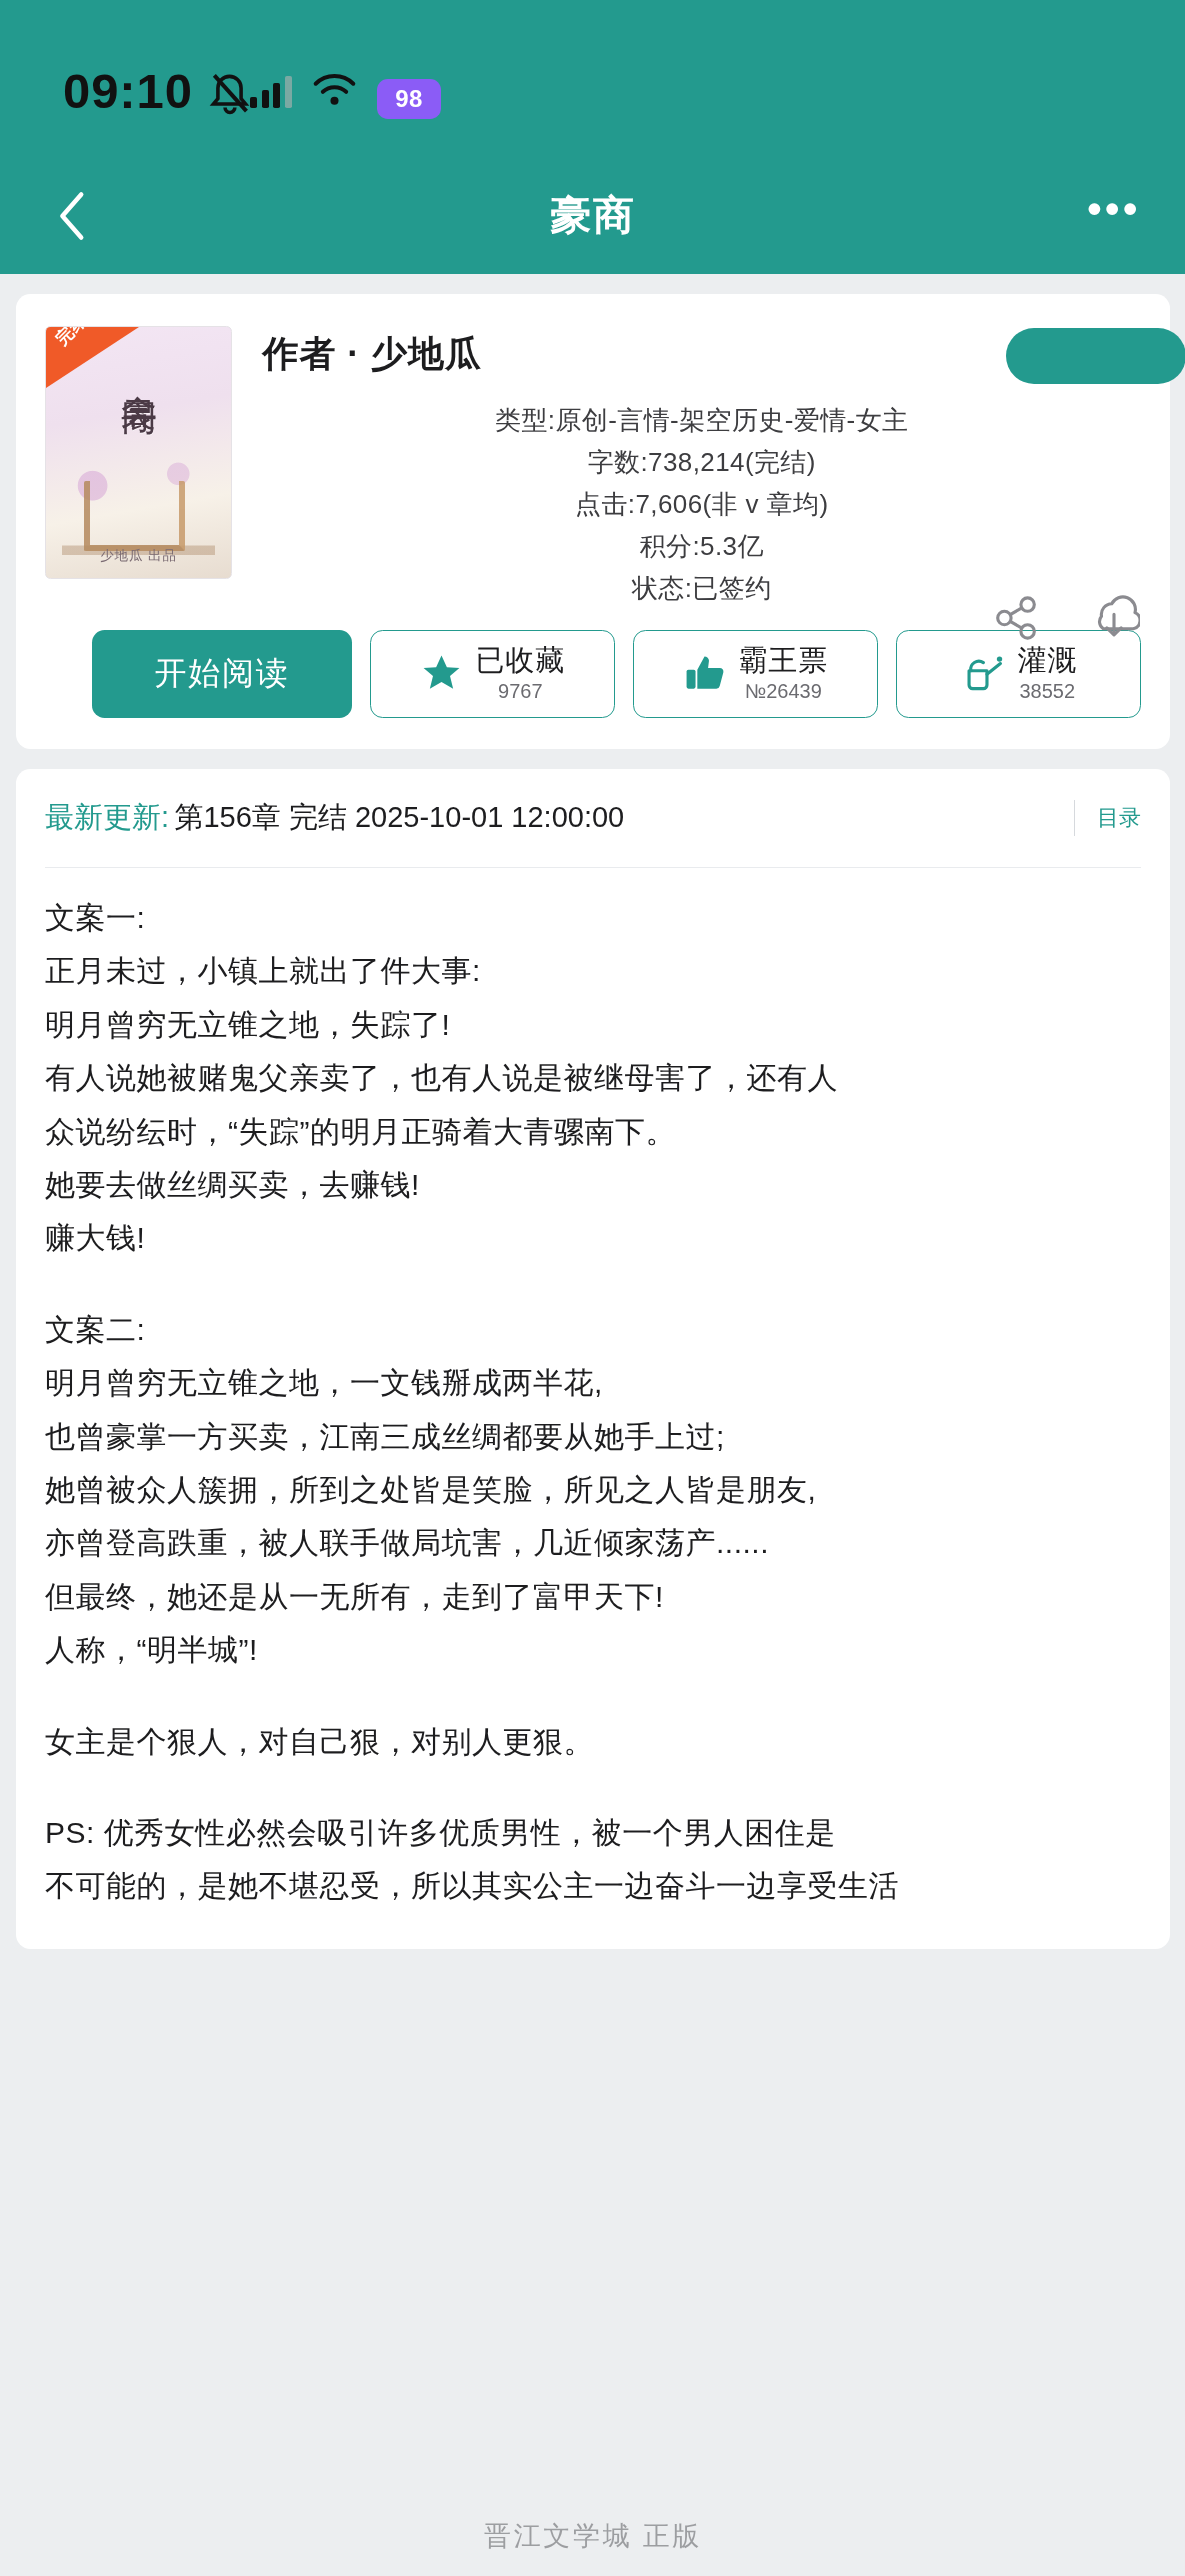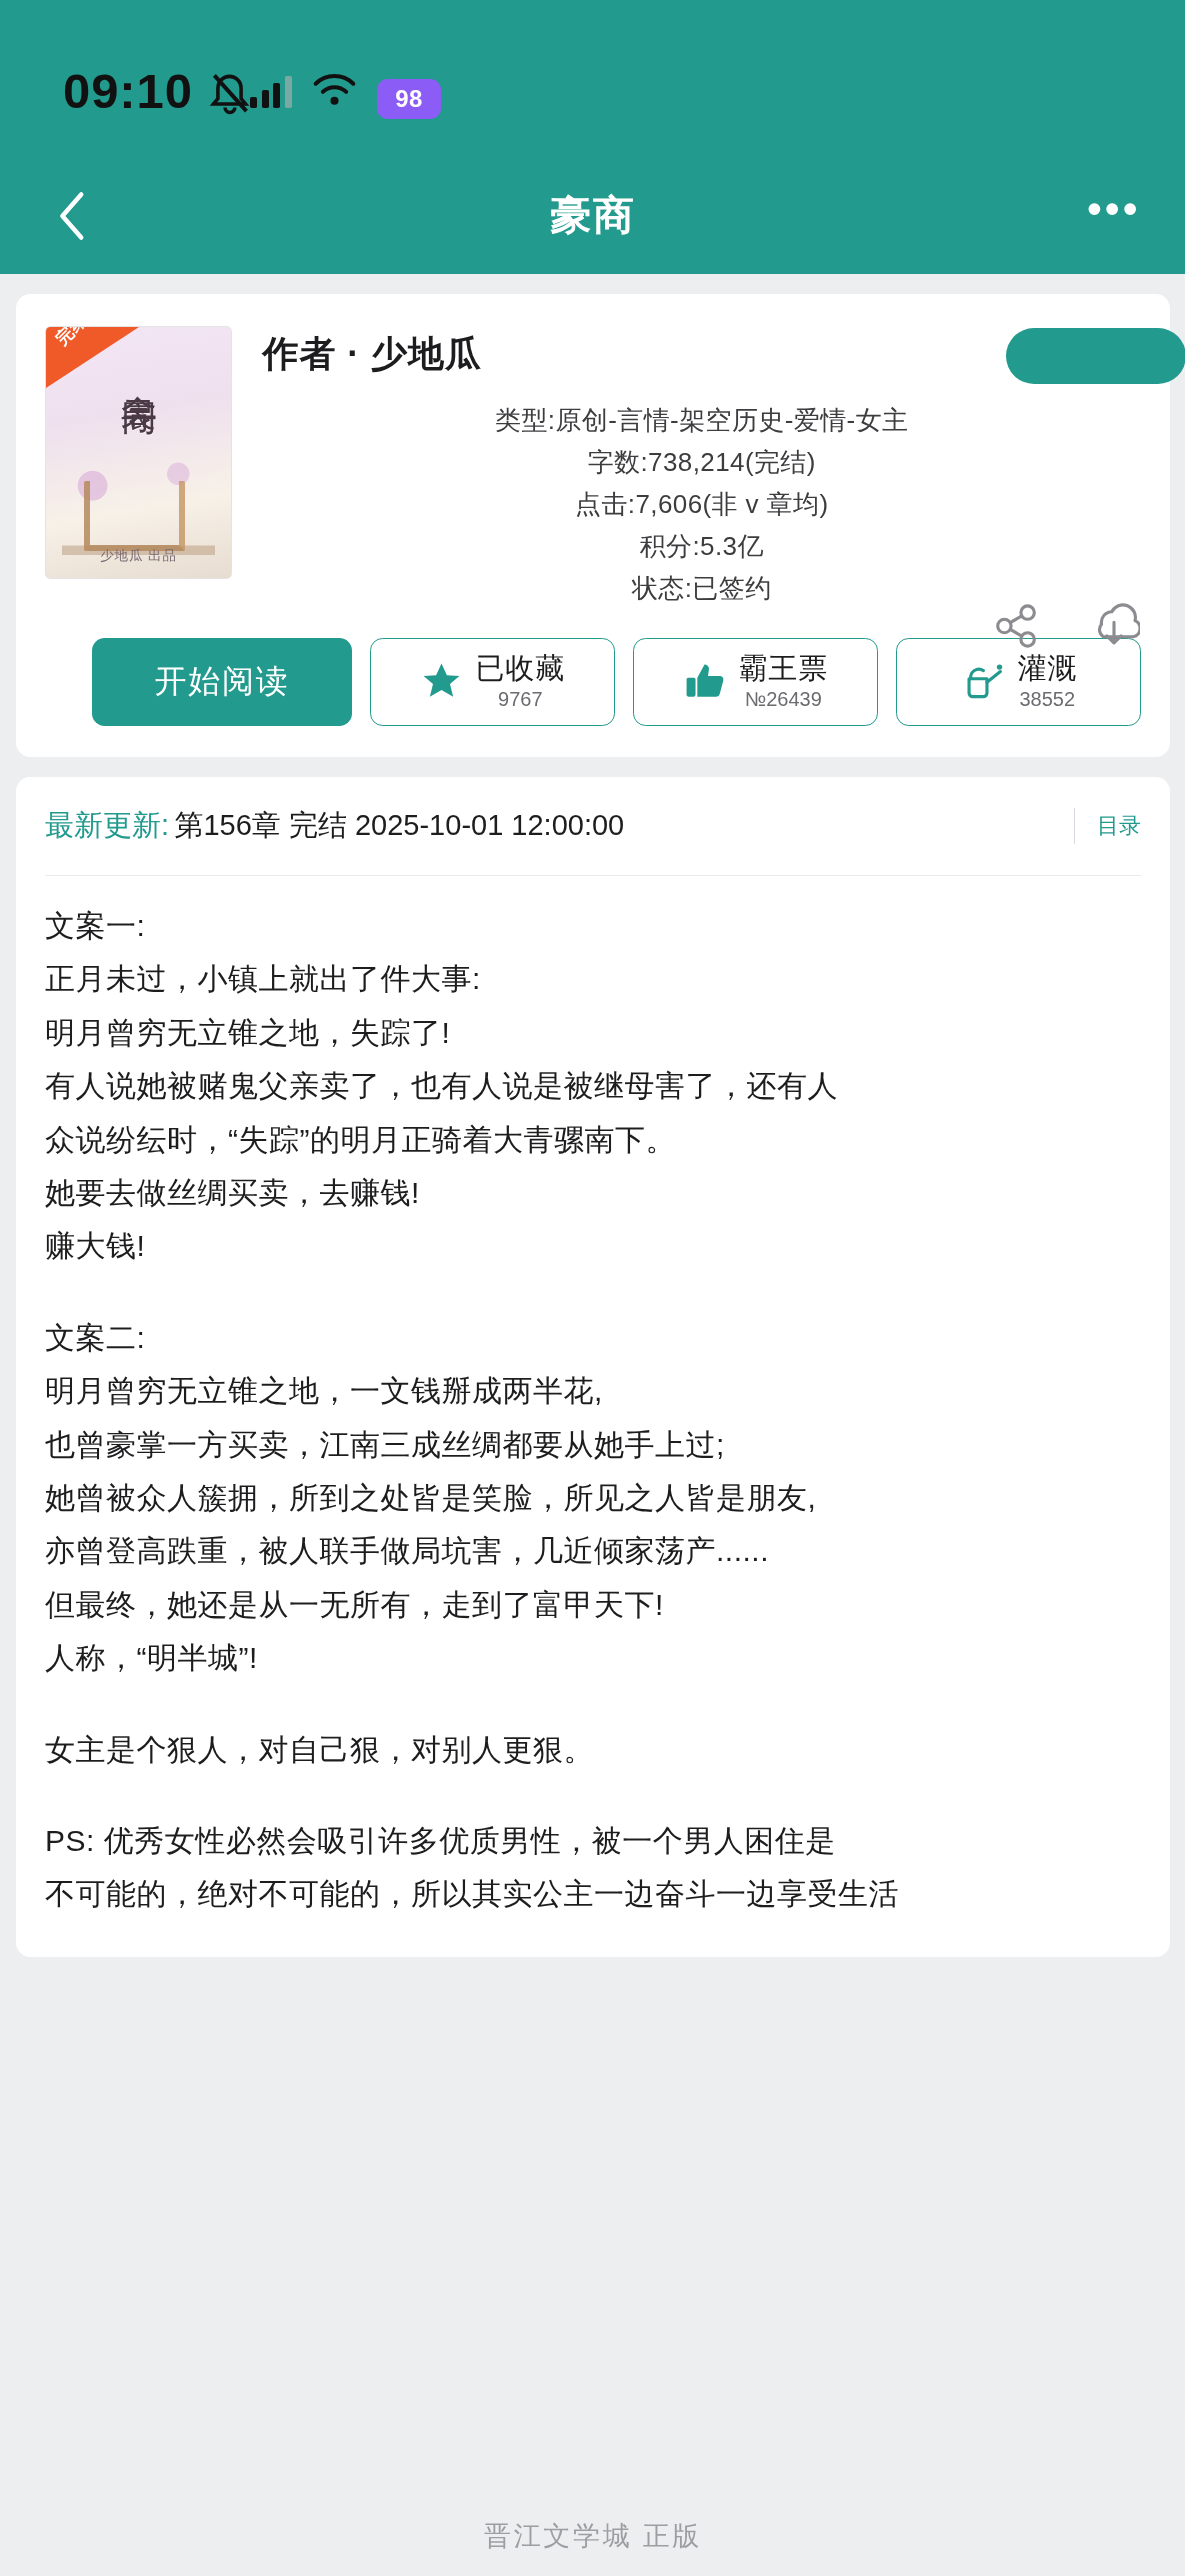--- a/index.html
+++ b/index.html
@@ -167,21 +167,21 @@
     display: flex; align-items: center; justify-content: flex-start;
     padding-left: 23.4px; overflow: hidden;
   }
   .card-icons {
     position: absolute; right: 30.5px; bottom: 106px;
     display: flex; gap: 47px; align-items: center;
   }
   .card-icons svg { display: block; }
 
   .actions {
-    display: flex; gap: 18px; margin-top: 29px; padding-left: 47px;
+    display: flex; gap: 18px; margin-top: 21px; padding-left: 47px;
   }
   .btn-primary {
     width: 260px; height: 88px; border-radius: 12.6px;
     background: #239a8e; color: #fff;
     font-size: 32px; display: flex; align-items: center; justify-content: center;
     letter-spacing: 1.8px;
   }
   .btn-out {
     flex: 1 1 0; height: 88px; border-radius: 12.6px;
     border: 1.8px solid #239a8e; background: #fff;
@@ -390,20 +390,20 @@
         <p>明月曾穷无立锥之地，一文钱掰成两半花,</p>
         <p>也曾豪掌一方买卖，江南三成丝绸都要从她手上过;</p>
         <p>她曾被众人簇拥，所到之处皆是笑脸，所见之人皆是朋友,</p>
         <p>亦曾登高跌重，被人联手做局坑害，几近倾家荡产......</p>
         <p>但最终，她还是从一无所有，走到了富甲天下!</p>
         <p>人称，“明半城”!</p>
         <p class="blank"></p>
         <p>女主是个狠人，对自己狠，对别人更狠。</p>
         <p class="blank"></p>
         <p>PS: 优秀女性必然会吸引许多优质男性，被一个男人困住是</p>
-        <p>不可能的，绝对不可能的，所以其实公主一边奋斗一边享受生活</p>
+        <p>不可能的，是她不堪忍受，所以其实公主一边奋斗一边享受生活</p>
       </div>
     </div>
   </div>
 
   <div class="watermark">晋江文学城 正版</div>
 </div>
 
 
 </body></html>

